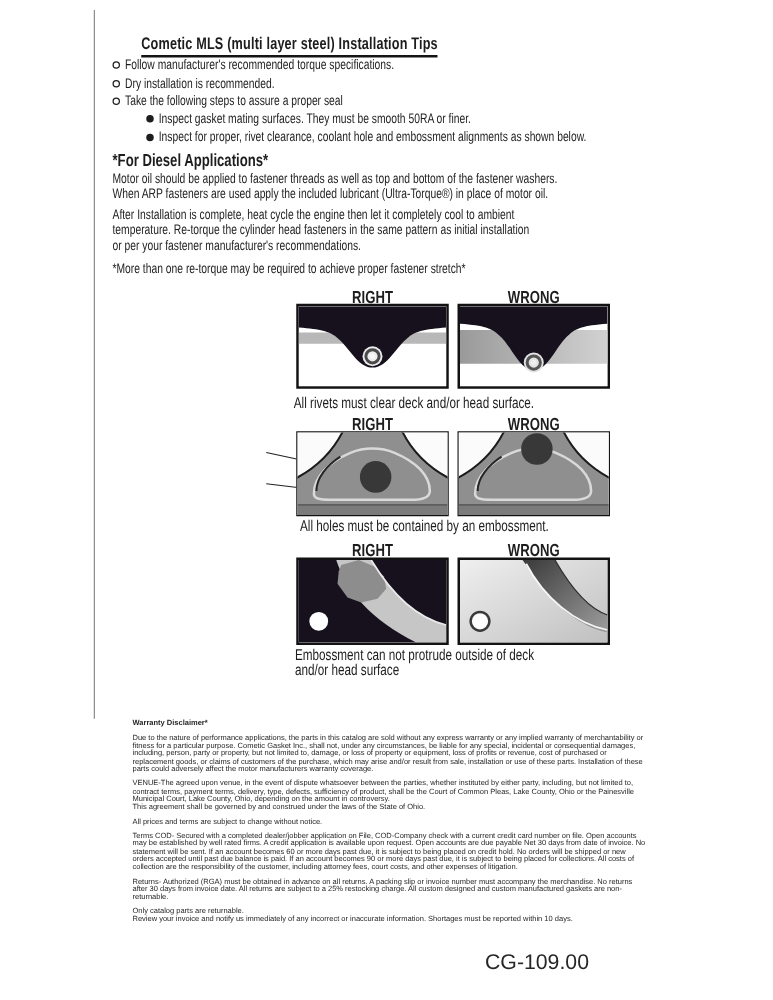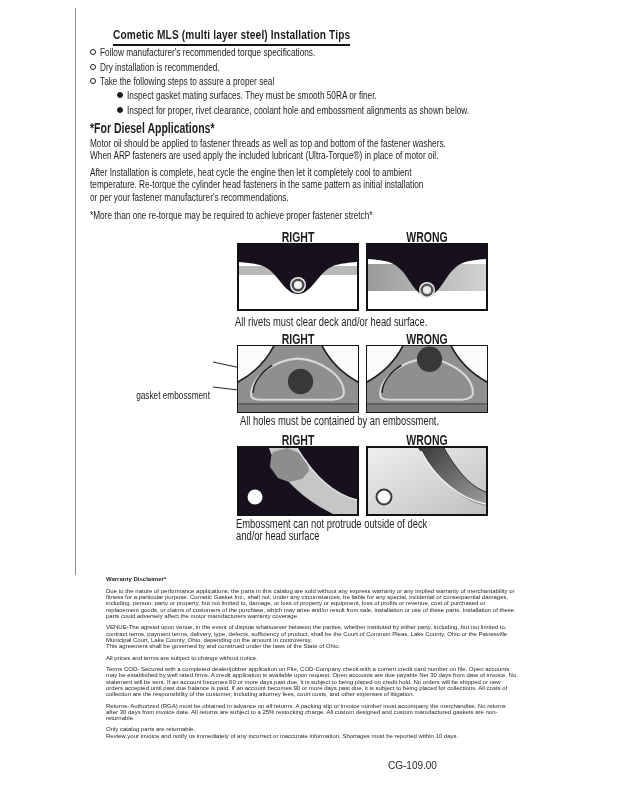--- a/index.html
+++ b/index.html
@@ -33,21 +33,21 @@
   .diag-box svg { display:block; width:100%; height:100%; }
   .caption { font-size:12.5px; line-height:12px; width:400px; white-space:pre-line; }
 
   .callout { font-size:11px; line-height:10.5px; width:168px; text-align:right; white-space:pre-line; }
 
   .legal { position:absolute; left:106px; top:576px; width:412px;
            font-size:6px; line-height:6.15px; color:#262626; }
   .legal .lh { font-weight:bold; margin:0 0 6px 0; }
   .legal .lp { margin:0 0 5.5px 0; white-space:pre-line; }
 
-  .page-code { font-size:10px; color:#262626; }
+  .page-code { font-size:17px; color:#262626; }
 </style>
 </head>
 <body>
 
 <div class="page">
 
   <div class="vrule"></div>
 
   <div class="abs title-wrap">
     <span class="sx title-text">Cometic MLS (multi layer steel) Installation Tips</span>
@@ -132,23 +132,20 @@
     <span class="sx caption">All rivets must clear deck and/or head surface.</span>
   </div>
 
   <div class="abs" style="left:237px; top:331px;">
     <span class="sxc diag-label">RIGHT</span>
   </div>
   <div class="abs" style="left:366px; top:331px;">
     <span class="sxc diag-label">WRONG</span>
   </div>
 
-  <div class="abs callout" style="left:42px; top:379px;">
-    <span class="sxr callout">gasket embossment</span>
-  </div>
   <svg class="abs" style="left:205px; top:350px;" width="110" height="50">
     <line x1="8" y1="12" x2="92" y2="30" stroke="#222222" stroke-width="1"></line>
     <line x1="8" y1="37" x2="58" y2="43" stroke="#222222" stroke-width="1"></line>
   </svg>
 
   <div class="diag-box" style="left:237px; top:345px; border-width:1.5px;">
     <svg viewBox="0 0 119 65" preserveAspectRatio="none">
       <rect x="0" y="0" width="119" height="65" fill="#8f8f8f"></rect>
       <rect x="0" y="57" width="119" height="8" fill="#7b7b7b"></rect>
       <line x1="0" y1="57" x2="119" y2="57" stroke="#4f4f4f" stroke-width="1"></line>

